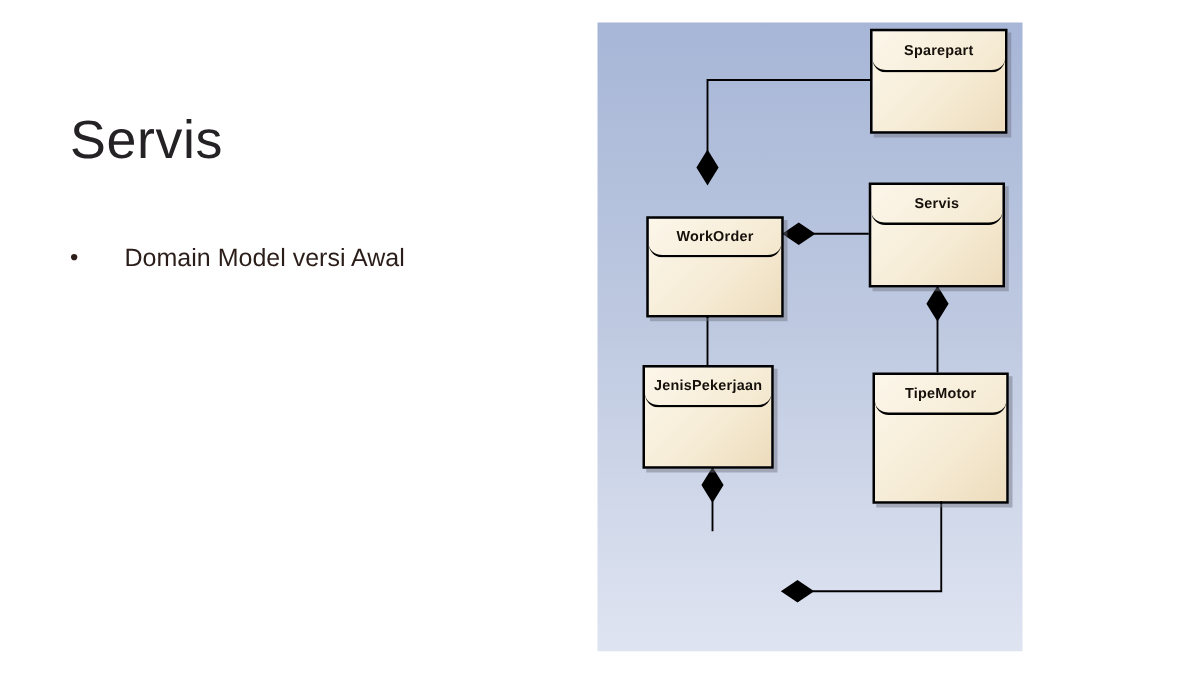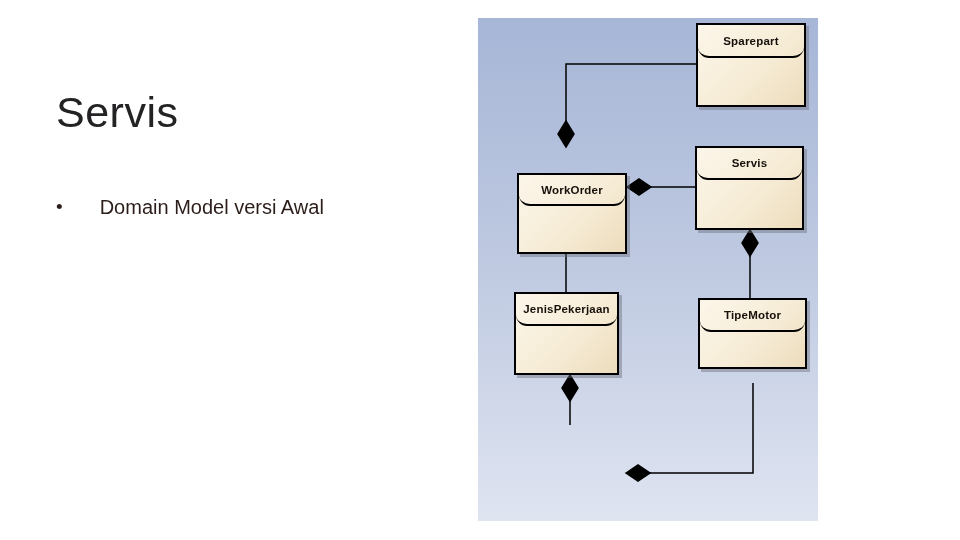--- a/index.html
+++ b/index.html
@@ -76,20 +76,20 @@
     <div class="uml-box" style="left:217px;top:128px;width:109px;height:84px;">
       <div class="uml-header" style="height:30px;">Servis</div>
       <div class="uml-body"></div>
     </div>
 
     <div class="uml-box" style="left:36px;top:274px;width:105px;height:83px;">
       <div class="uml-header" style="height:30px;">JenisPekerjaan</div>
       <div class="uml-body"></div>
     </div>
 
-    <div class="uml-box" style="left:220px;top:280px;width:109px;height:71px;">
+    <div class="uml-box" style="left:220px;top:280px;width:109px;height:105px;">
       <div class="uml-header" style="height:30px;">TipeMotor</div>
       <div class="uml-body"></div>
     </div>
 
 
   </div>
 </div>
 
 </body></html>

